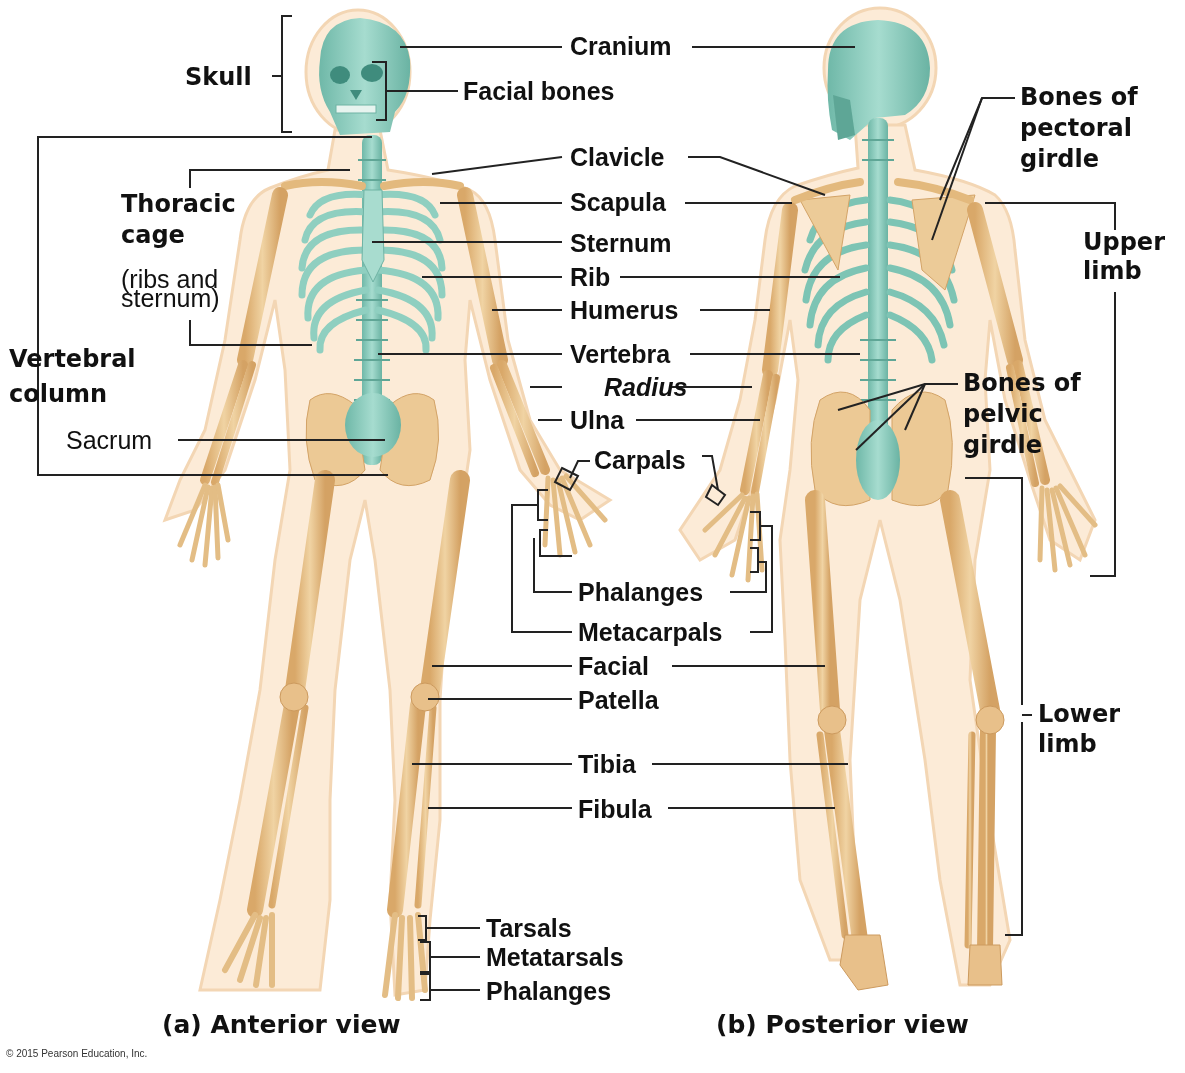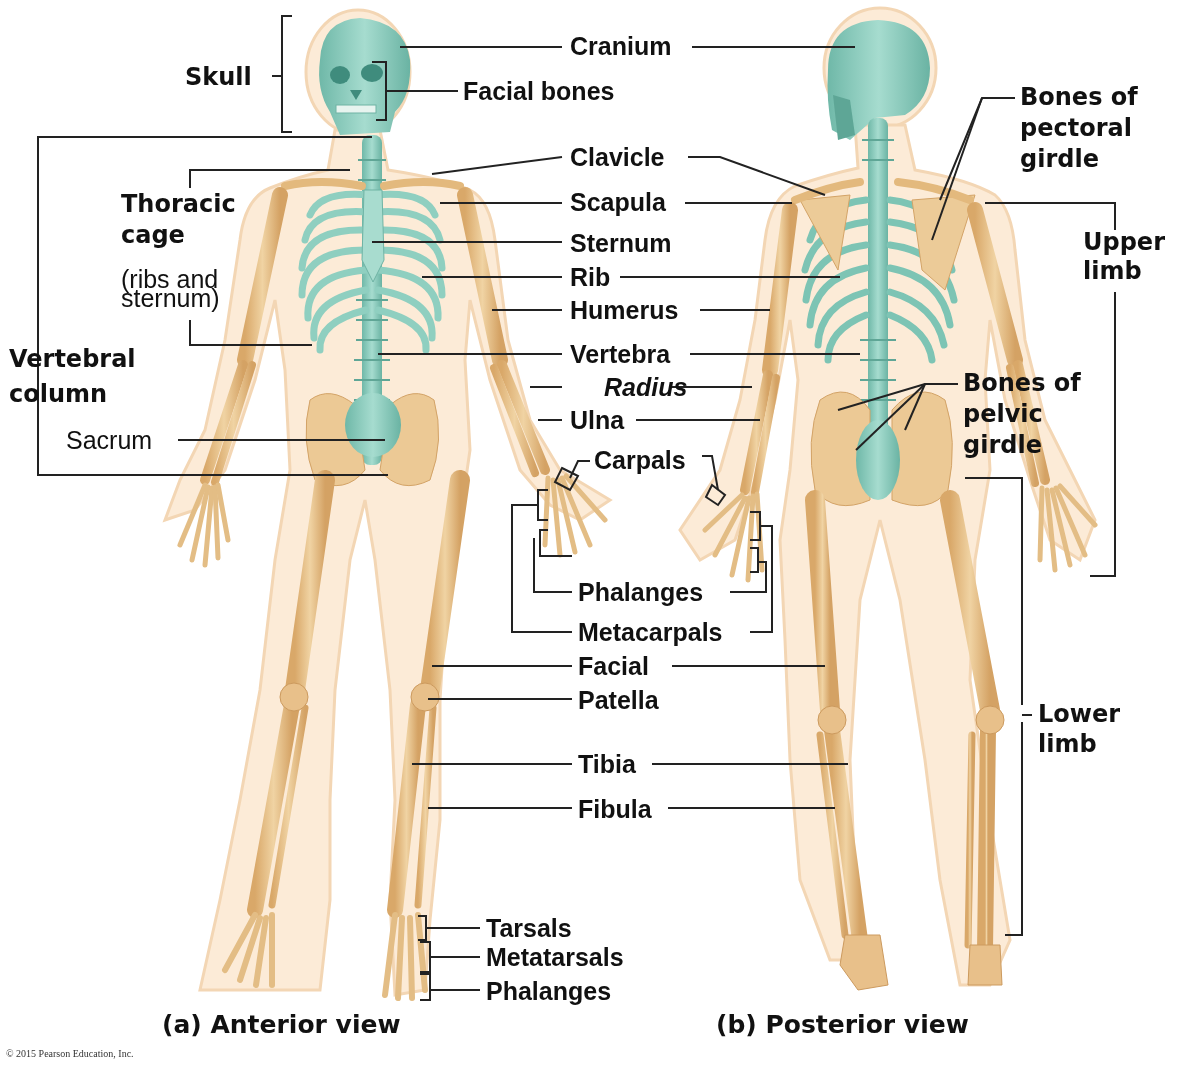--- a/index.html
+++ b/index.html
@@ -6,21 +6,21 @@
   body { width:1185px; height:1073px; position:relative; overflow:hidden;
          font-family:"Liberation Sans", sans-serif; color:#111; }
   #art { position:absolute; left:0; top:0; width:1185px; height:1073px; }
   .lbl { position:absolute; font-family:"Liberation Sans", sans-serif;
          font-size:25px; font-weight:700; line-height:30px; white-space:nowrap; color:#111; }
   .lbl.heavy { font-family:"DejaVu Sans", sans-serif; font-weight:700; font-size:24px; line-height:31px; }
   .lbl.light { font-weight:400; }
   .caption { position:absolute; font-family:"DejaVu Sans", sans-serif; font-weight:700;
              font-size:25px; white-space:nowrap; color:#111; }
   .copyright { position:absolute; left:6px; top:1048px; font-size:10px; color:#333;
-               font-family:Liberation Serif, serif;text-align:right; }
+               font-family:Liberation Sans, sans-serif;text-align:right; }
 </style>
 </head>
 <body>
 
 <svg id="art" viewBox="0 0 1185 1073" xmlns="http://www.w3.org/2000/svg">
   <defs>
     <linearGradient id="boneG" x1="0" x2="1">
       <stop offset="0" stop-color="#d9a869"></stop>
       <stop offset="0.5" stop-color="#f0d3a3"></stop>
       <stop offset="1" stop-color="#d4a264"></stop>

